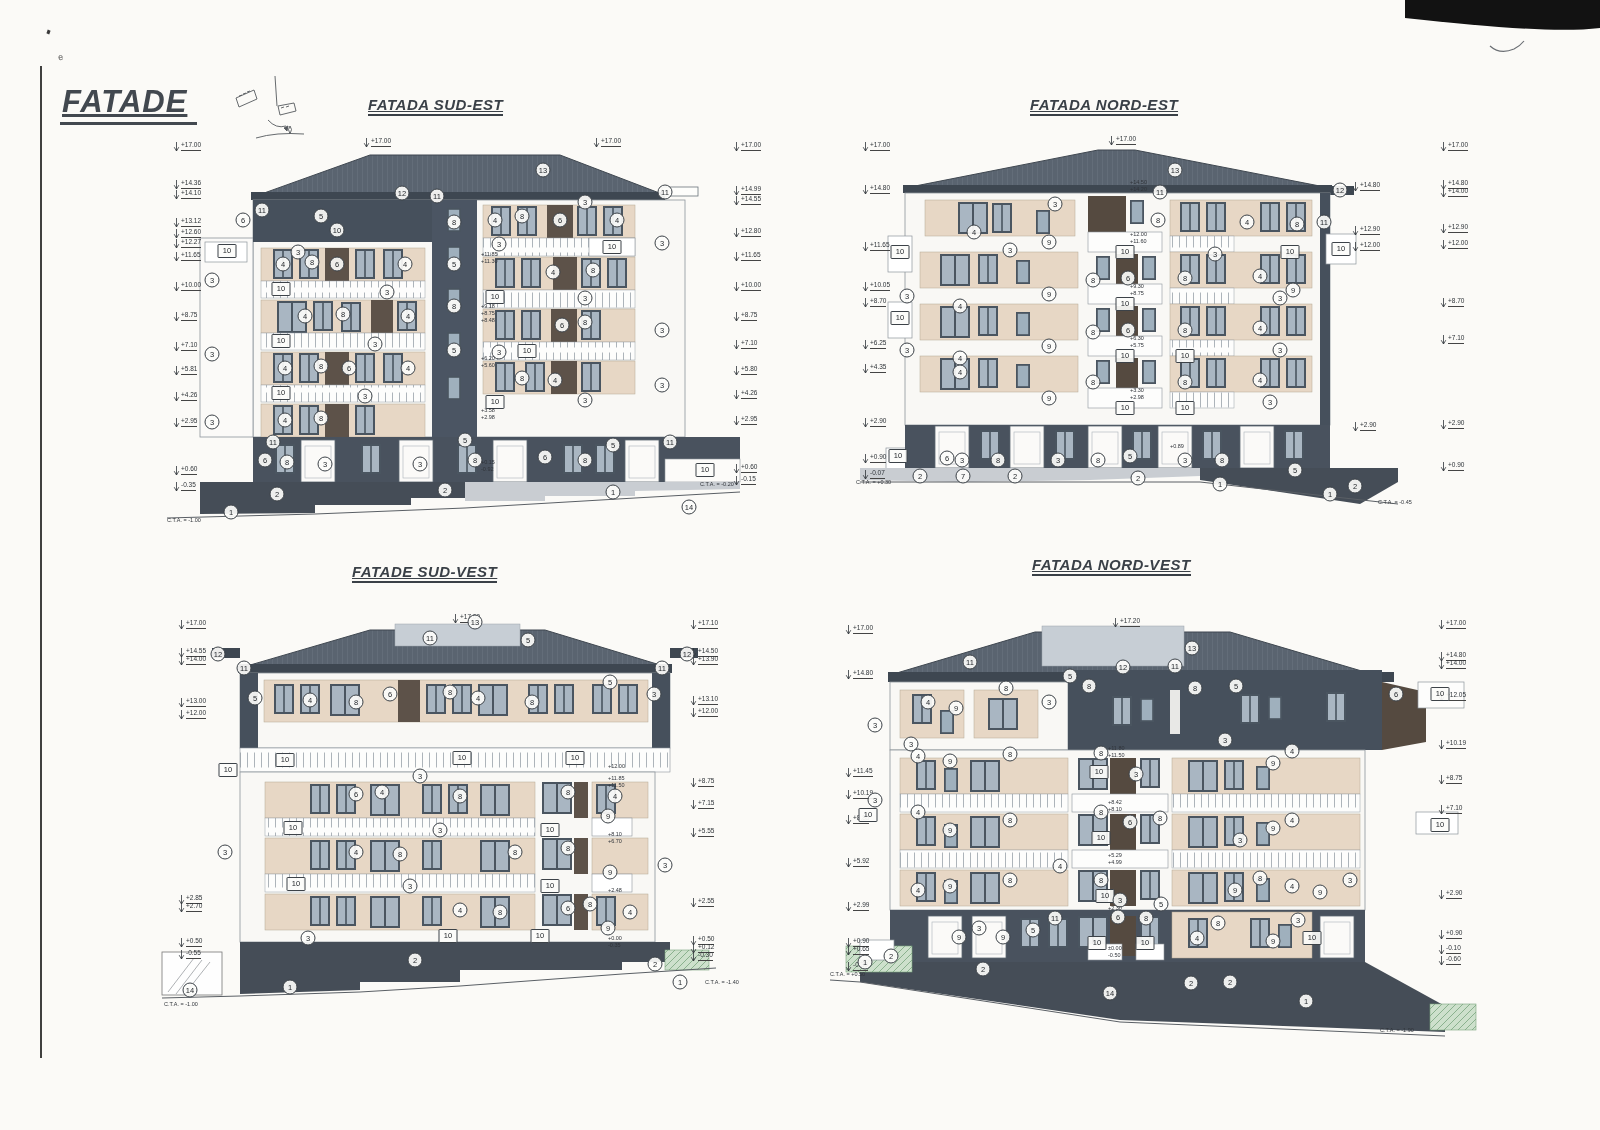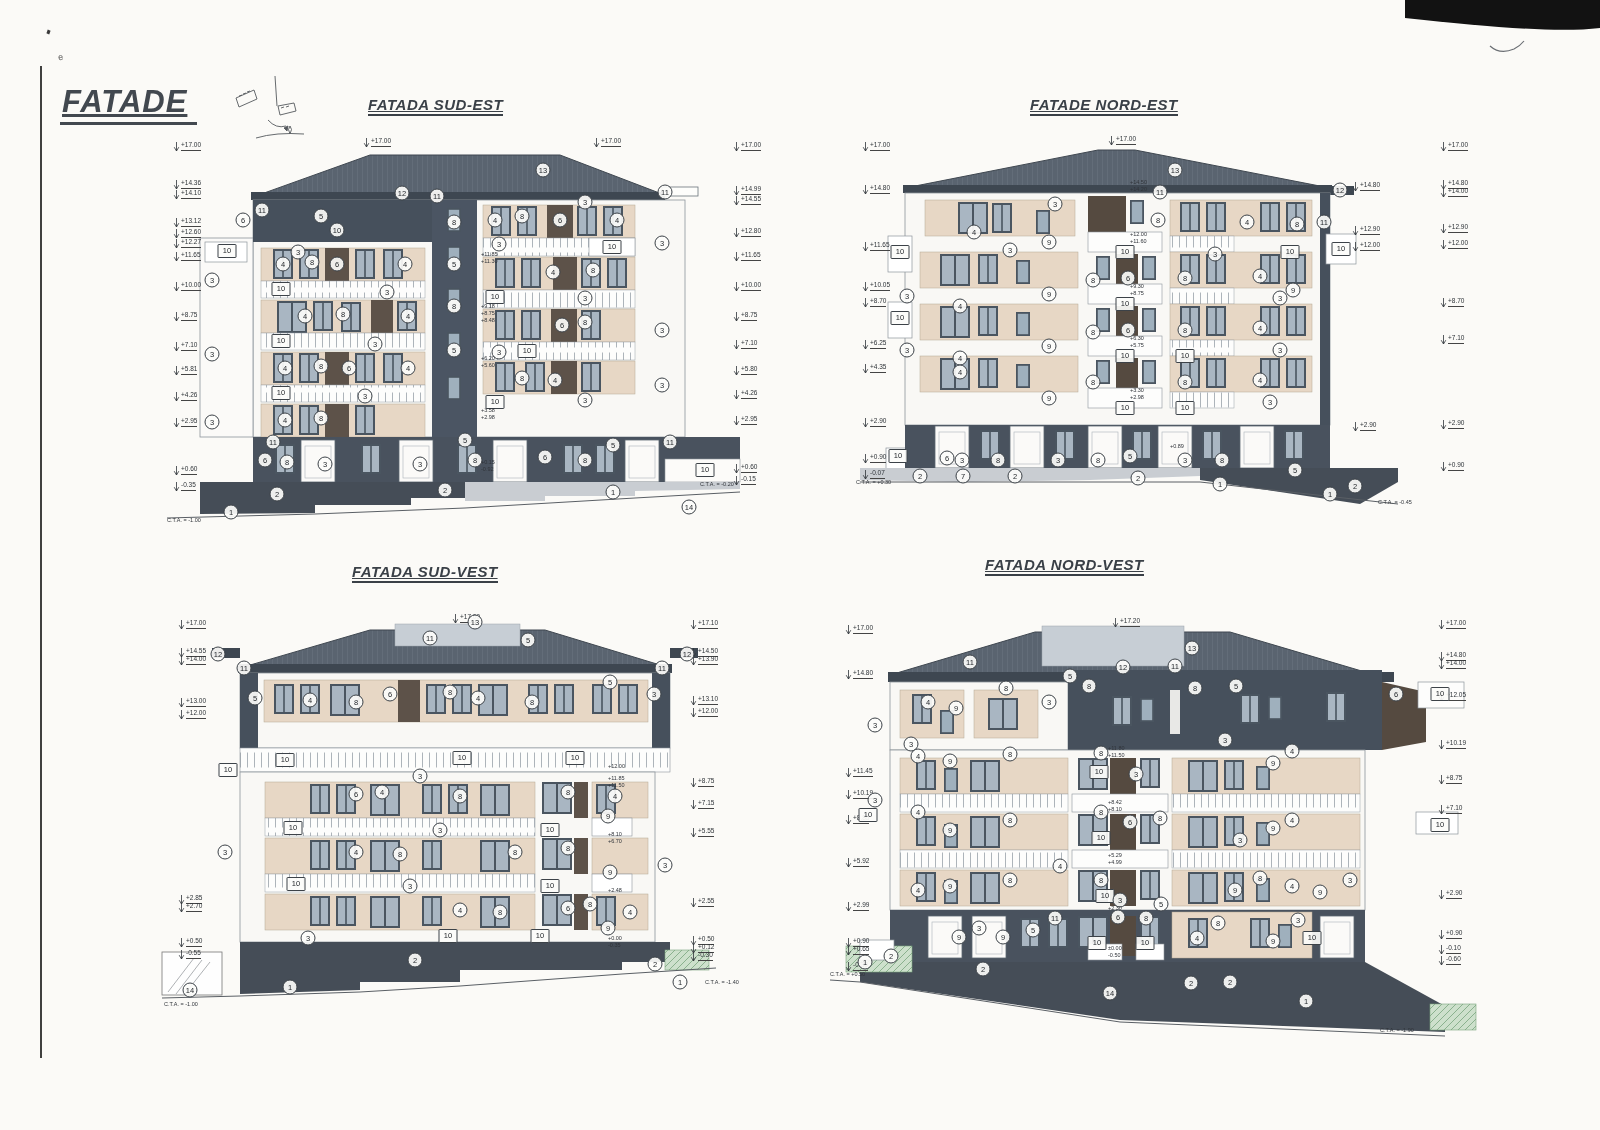--- a/index.html
+++ b/index.html
@@ -10,21 +10,21 @@
   .smudge{position:absolute;left:1398px;top:0;width:202px;height:60px;}
   .mark-dot{position:absolute;left:47px;top:30px;width:3px;height:4px;background:#3a3a3a;transform:rotate(20deg);}
   .mark-e{position:absolute;left:58px;top:52px;font-size:9px;color:#555;transform:rotate(-12deg);}
   .pen-curve{position:absolute;left:1488px;top:32px;width:40px;height:24px;}
   
   .main-title{position:absolute;left:60px;top:84px;font-size:31px;font-weight:bold;font-style:italic;
       color:#42484f;letter-spacing:1px;border-bottom:3px solid #42484f;padding:0 10px 2px 2px;
       text-decoration:underline;}
   .ftitle{position:absolute;font-size:15px;font-weight:bold;font-style:italic;color:#3a4047;
       letter-spacing:.5px;text-decoration:underline;border-bottom:2px solid #3a4047;padding-bottom:1px;}
-  #t0{left:368px;top:96px;} #t1{left:1030px;top:96px;} #t2{left:352px;top:563px;} #t3{left:985px;top:556px;}
+  #t0{left:368px;top:96px;} #t1{left:1030px;top:96px;} #t2{left:352px;top:563px;} #t3{left:1032px;top:556px;}
   
   .facade{position:absolute;}
   #f0{left:165px;top:130px;width:630px;height:400px;}
   #f1{left:840px;top:130px;width:630px;height:400px;}
   #f2{left:160px;top:590px;width:640px;height:430px;}
   #f3{left:820px;top:590px;width:660px;height:450px;}
   .bldg{position:absolute;left:0;top:0;}
   .overlay{position:absolute;left:0;top:0;width:100%;height:100%;}
   
   .lvl{position:absolute;display:flex;align-items:flex-start;gap:1px;white-space:nowrap;color:#2e3338;}
@@ -95,22 +95,22 @@
       <path d="M50,38 l16,-3 l2,8 l-16,4 z"></path>
       <path d="M53,40 l3,-1 M58,39 l3,-1"></path>
       <path d="M40,52 q8,9 18,6"></path>
       <path d="M56,60 l4,-2 l-1,5 z" fill="#55595e"></path>
       <path d="M28,70 q20,-6 48,-4"></path>
       <path d="M62,66 q3,-5 0,-8 q-3,3 0,8 z"></path>
     </g>
   </svg>
 
   <div class="ftitle" id="t0">FATADA SUD-EST</div>
-  <div class="ftitle" id="t1">FATADE NORD-EST</div>
-  <div class="ftitle" id="t2">FATADA SUD-VEST</div>
+  <div class="ftitle" id="t1">FATADA NORD-EST</div>
+  <div class="ftitle" id="t2">FATADE SUD-VEST</div>
   <div class="ftitle" id="t3">FATADA NORD-VEST</div>
 
   <div class="facade" id="f0">
     <svg class="bldg" width="630" height="400" viewBox="0 0 630 400">
       <g>
         <polygon points="88,67 205,25 395,25 497,64" fill="url(#rf)" stroke="#3f4750" stroke-width="1"></polygon>
         <rect x="86" y="62" width="414" height="8" fill="#3e4751"></rect>
         <rect x="497" y="57" width="36" height="9" fill="#fdfdfb" stroke="#6a737c" stroke-width="0.8"></rect>
       </g>
       <g>

